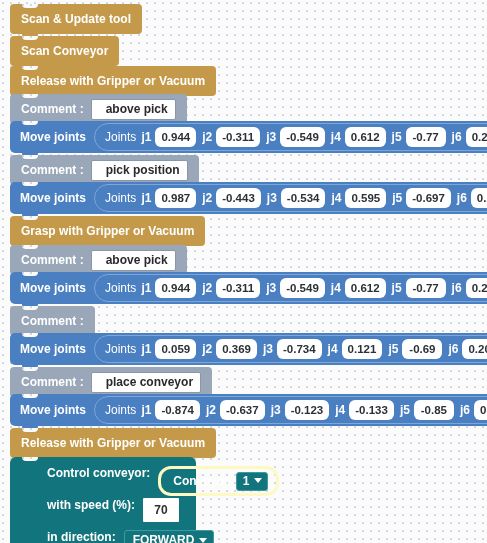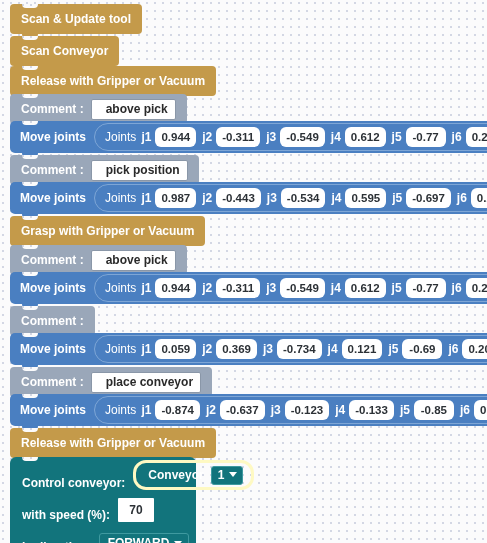--- a/index.html
+++ b/index.html
@@ -150,25 +150,26 @@
     display: inline-flex;
     align-items: center;
     justify-content: center;
     padding: 0 6px;
     box-sizing: border-box;
   }
 
   
   .trow {
     display: flex;
-    align-items: flex-end;
+    align-items: flex-start;
     height: 24px;
     color: #ffffff;
     font-weight: bold;
     font-size: 12px;
+    margin-left: 25px;
   }
   .trow + .trow { margin-top: 8px; }
 
   .conveyor-shape {
     display: flex;
     align-items: center;
     border: 3px solid #fef9c3;
     border-radius: 13px;
     height: 24px;
     padding: 0 8px 0 12px;

